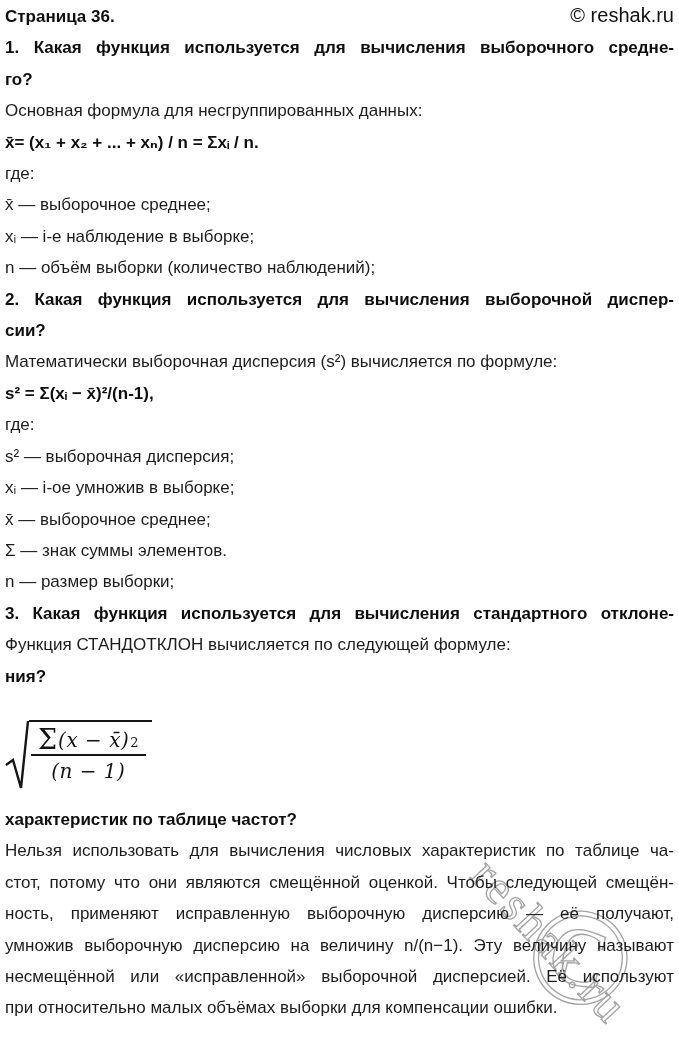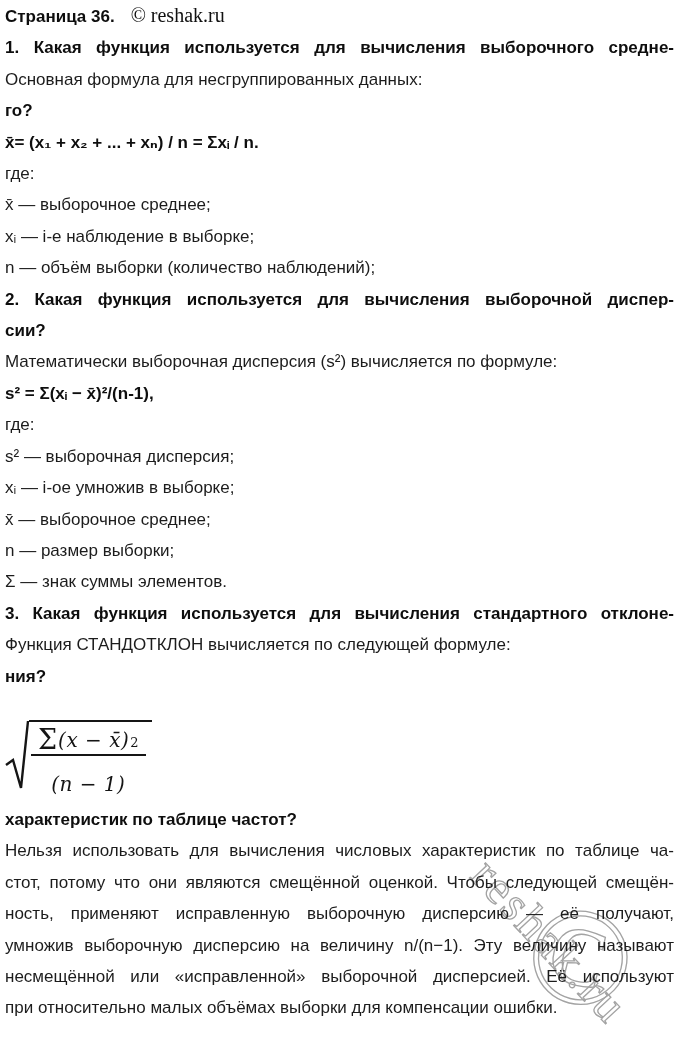--- a/index.html
+++ b/index.html
@@ -10,26 +10,26 @@
     position:relative;
     font-family:"Liberation Sans","DejaVu Sans",sans-serif;
     color:#1c1c1c;
     font-size:17px;
   }
   .content{
     position:relative;z-index:1;
     padding:0 5px 0 5px;
     line-height:31.4px;
   }
-  .hdr{display:flex;align-items:baseline;gap:16px;}
+  .hdr{display:flex;justify-content:space-between;align-items:baseline;gap:16px;}
   .b{font-weight:700;color:#0e0e0e;}
   .ln{white-space:nowrap;}
   .jl{text-align:justify;text-align-last:justify;-moz-text-align-last:justify;text-justify:inter-word;}
   .credit{
-    font-family:Liberation Serif, serif;
+    font-family:Liberation Sans, sans-serif;
     font-size:20px;color:#111;font-weight:400;white-space:nowrap;
   }
   
   .stdev{
     margin:23px 0 13px 0;
     height:76px;
     display:flex;align-items:flex-start;
     font-family:"DejaVu Serif","Liberation Serif",serif;
     color:#151515;line-height:normal;
   }
@@ -42,21 +42,21 @@
   }
   .frac-num{
     display:flex;align-items:baseline;
     border-bottom:2px solid #151515;
     padding:0 7px 2px 7px;
     font-size:20px;font-style:italic;
   }
   .sigma{font-style:normal;font-size:27px;line-height:0.9;margin-right:1px;position:relative;top:2px;}
   .num-body{letter-spacing:0.5px;}
   .num-sup{font-size:13px;font-style:normal;vertical-align:super;line-height:0;margin-left:1px;}
-  .frac-den{font-size:20px;font-style:italic;padding-top:16px;letter-spacing:0.5px;}
+  .frac-den{font-size:20px;font-style:italic;padding-top:3px;letter-spacing:0.5px;}
   
   .watermark{position:absolute;left:0;top:0;width:679px;height:1053px;z-index:0;pointer-events:none;}
   .wm-text{
     position:absolute;left:498px;top:850px;
     font-family:"Liberation Serif","DejaVu Serif",serif;
     font-size:48px;letter-spacing:3px;line-height:1;
     color:transparent;-webkit-text-stroke:1.3px #a3a3a3;
     transform:rotate(47deg);transform-origin:0 0;
     white-space:nowrap;
   }
@@ -77,38 +77,38 @@
 </div>
 
 <main class="content">
 
   <div class="hdr">
     <span class="b">Страница 36.</span>
     <span class="credit">© reshak.ru</span>
   </div>
 
   <div class="jl b">1. Какая функция используется для вычисления выборочного средне-</div>
+  <div class="ln b">го?</div>
   <div class="ln">Основная формула для несгруппированных данных:</div>
-  <div class="ln b">го?</div>
   <div class="ln b">x̄= (x₁ + x₂ + ... + xₙ) / n = Σxᵢ / n.</div>
   <div class="ln">где:</div>
   <div class="ln">x̄ — выборочное среднее;</div>
   <div class="ln">xᵢ — i-е наблюдение в выборке;</div>
   <div class="ln">n — объём выборки (количество наблюдений);</div>
 
   <div class="jl b">2. Какая функция используется для вычисления выборочной диспер-</div>
   <div class="ln b">сии?</div>
   <div class="ln">Математически выборочная дисперсия (s²) вычисляется по формуле:</div>
   <div class="ln b">s² = Σ(xᵢ − x̄)²/(n-1),</div>
   <div class="ln">где:</div>
   <div class="ln">s² — выборочная дисперсия;</div>
   <div class="ln">xᵢ — i-ое умножив в выборке;</div>
   <div class="ln">x̄ — выборочное среднее;</div>
+  <div class="ln">Σ — знак суммы элементов.</div>
   <div class="ln">n — размер выборки;</div>
-  <div class="ln">Σ — знак суммы элементов.</div>
 
   <div class="jl b">3. Какая функция используется для вычисления стандартного отклоне-</div>
   <div class="ln">Функция СТАНДОТКЛОН вычисляется по следующей формуле:</div>
   <div class="ln b">ния?</div>
 
   <div class="stdev">
     <svg class="radical-svg" viewBox="0 0 24 76" xmlns="http://www.w3.org/2000/svg">
       <path d="M1 50 L8 45 L16 73 L23 6" fill="none" stroke="#151515" stroke-width="2.4" stroke-linejoin="miter"></path>
     </svg>
     <span class="radicand">

